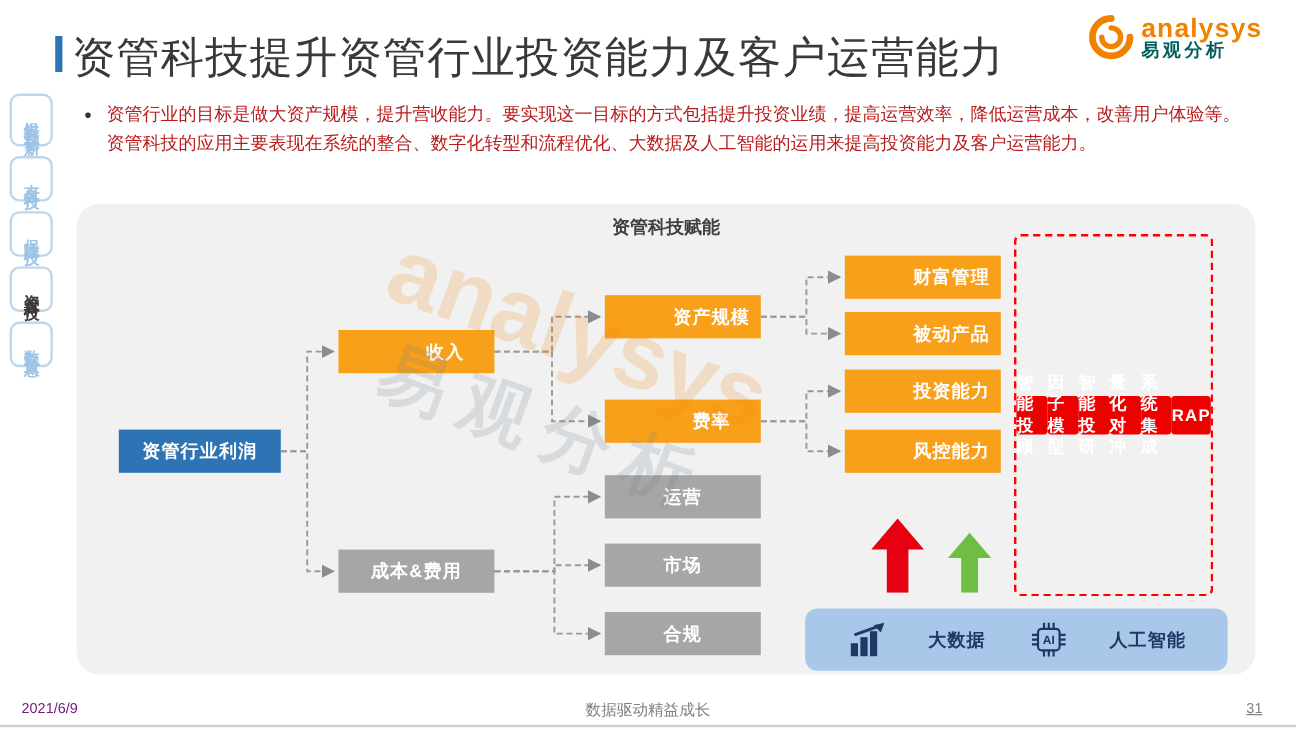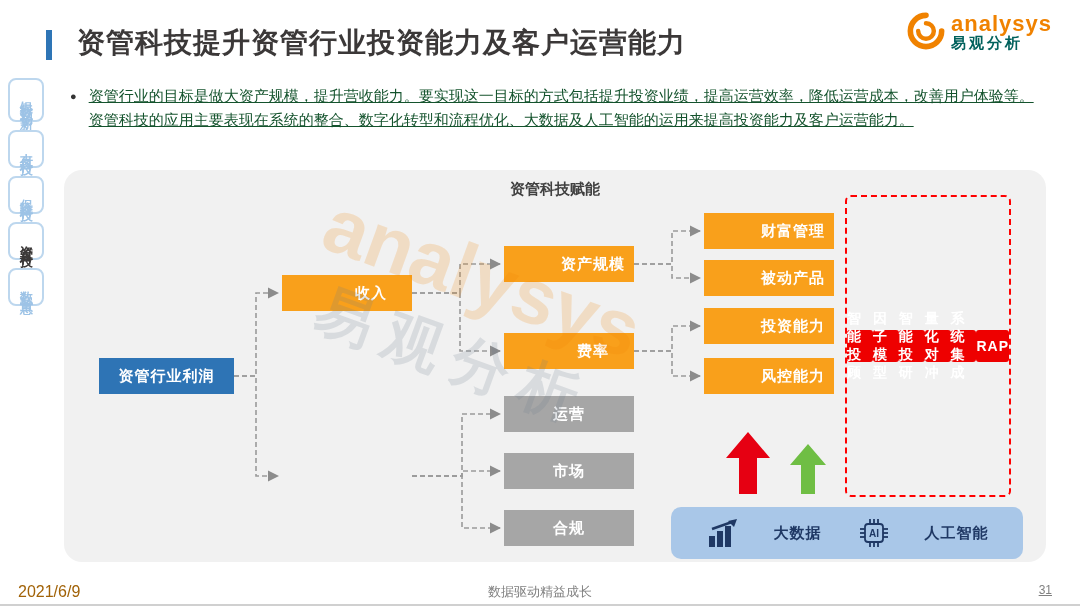--- a/index.html
+++ b/index.html
@@ -1,30 +1,30 @@
 <!DOCTYPE html>
 <html><head>
 <meta charset="utf-8">
 <style>
   * { margin:0; padding:0; box-sizing:border-box; }
   body { font-family: "Liberation Sans", "DejaVu Sans", sans-serif; background:#fff; }
   .slide { position:relative; width:1080px; height:608px; background:#fff; overflow:hidden; }
 
   
   .accent-bar { position:absolute; left:46px; top:30px; width:6px; height:30px; background:#2E75B6; }
-  .title { position:absolute; left:77px; top:24px; font-size:28px; font-weight:bold; color:#3B3838; letter-spacing:1px; }
+  .title { position:absolute; left:60px; top:24px; font-size:36px; font-weight:normal; color:#3B3838; letter-spacing:1px; }
   .logo { position:absolute; right:28px; top:12px; display:flex; align-items:center; gap:6px; }
   .logo-texts { display:flex; flex-direction:column; line-height:1.05; }
   .logo-en { font-size:22px; font-weight:bold; color:#F08200; letter-spacing:1px; }
   .logo-cn { font-size:15px; font-weight:bold; color:#00615C; letter-spacing:3px; }
 
   
   .intro { position:absolute; left:70px; top:84px; width:970px; display:flex; gap:12px; }
   .bullet-dot { font-size:11px; color:#333; margin-top:6px; }
-  .intro-text { font-size:15px; line-height:1.62; color:#14532d;text-decoration:underline; }
+  .intro-text { font-size:15px; line-height:1.62; color:#b91c1c; }
 
   
   .sidebar { position:absolute; left:8px; top:78px; width:36px; display:flex; flex-direction:column; gap:8px; }
   .side-item { writing-mode:vertical-rl; text-orientation:upright; border:2px solid #BDD7EE; border-radius:8px;
     color:#9DC3E6; font-size:13px; font-weight:bold; letter-spacing:3px; padding:11px 3px;
     display:flex; align-items:center; justify-content:center; background:#fff; cursor:pointer; }
   .side-item.active { color:#3B3838; }
 
   
   .diagram { position:absolute; left:64px; top:170px; width:982px; height:392px; background:#F1F1F1; border-radius:18px; }
@@ -48,21 +48,21 @@
     border-radius:10px; display:flex; align-items:center; justify-content:space-around; padding:0 16px; }
   .enabler { display:flex; align-items:center; gap:8px; }
   .enabler-label { font-size:15px; font-weight:bold; color:#1F3864; letter-spacing:1px;margin-left:28px; }
 
   .watermark { position:absolute; z-index:6; left:240px; top:60px; transform:rotate(20deg);
     opacity:0.18; pointer-events:none; text-align:center; }
   .wm-brand { font-size:78px; font-weight:bold; color:#F08200; }
   .wm-cn { font-size:58px; font-weight:bold; color:#6B7B8C; letter-spacing:14px; }
 
   
-  .footer-date { position:absolute; left:18px; top:583px; font-size:16px; color:#a16207; }
+  .footer-date { position:absolute; left:18px; top:583px; font-size:12px; color:#701a75; }
   .footer-slogan { position:absolute; left:0; top:583px; width:100%; text-align:center; font-size:13px; color:#808080; }
   .footer-page { position:absolute; right:28px; top:583px; font-size:12px; color:#808080;text-decoration:underline; }
   .bottom-line { position:absolute; left:0; right:0; bottom:2px; height:2px; background:#D0D0D0; }
 </style>
 </head>
 <body>
 
 <div class="slide">
 
   <div class="accent-bar"></div>
@@ -111,20 +111,21 @@
         <path d="M570 181 H608 V156 H636"></path>
         <path d="M570 181 H608 V206 H636"></path>
         <path d="M348 306 H398 V244 H436"></path>
         <path d="M348 306 H398 V301 H436"></path>
         <path d="M348 306 H398 V358 H436"></path>
       </g>
     </svg>
 
     <div class="node blue" style="left:35px;  top:188px; width:135px;">资管行业利润</div>
     <div class="node orange" style="left:218px; top:105px;">收入</div>
+    <div class="node gray" style="left:218px; top:288px;">成本&amp;费用</div>
     <div class="node orange" style="left:440px; top:76px;">资产规模</div>
     <div class="node orange" style="left:440px; top:163px;">费率</div>
     <div class="node gray" style="left:440px; top:226px;">运营</div>
     <div class="node gray" style="left:440px; top:283px;">市场</div>
     <div class="node gray" style="left:440px; top:340px;">合规</div>
     <div class="node orange" style="left:640px; top:43px;">财富管理</div>
     <div class="node orange" style="left:640px; top:90px;">被动产品</div>
     <div class="node orange" style="left:640px; top:138px;">投资能力</div>
     <div class="node orange" style="left:640px; top:188px;">风控能力</div>
 

